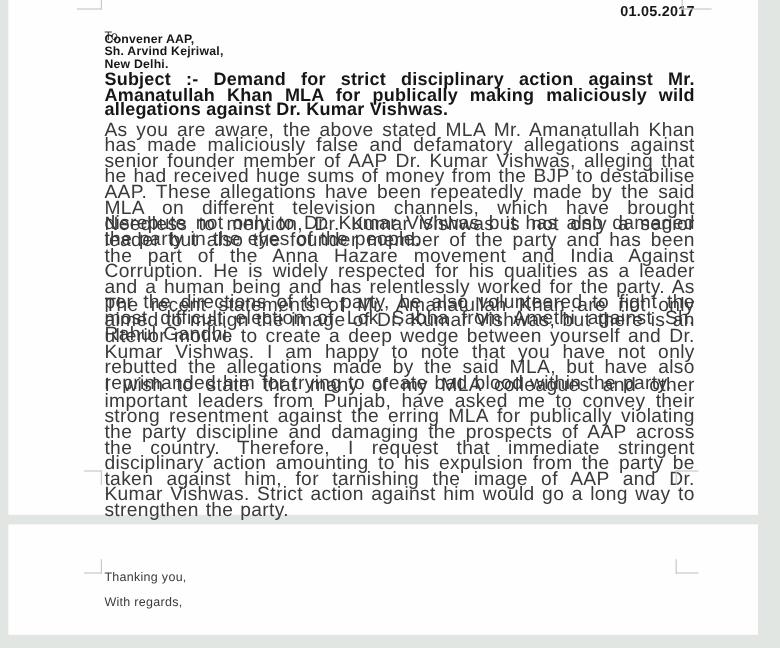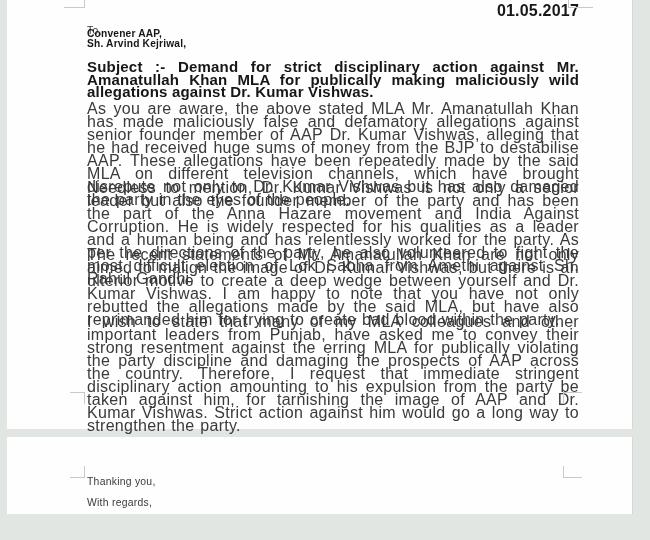--- a/index.html
+++ b/index.html
@@ -12,35 +12,35 @@
     font-family: "Liberation Sans", "DejaVu Sans", sans-serif;
   }
   .page {
     position: absolute;
     left: 7px;
     width: 625px;
     background: #fefefe;
     border-right: 1px solid #d3d8d4;
   }
   #page-1 { top: 0; height: 429px; }
-  #page-2 { top: 437px; height: 77px; }
+  #page-2 { top: 437px; height: 92px; }
 
   
   .content {
     position: absolute;
     left: 80px;
     width: 492px;
     color: #3a3a3a;
     filter: blur(0.25px);
   }
   .abs { position: absolute; left: 0; right: 0; }
 
   .date-line {
     text-align: right;
-    font-size: 16px;
+    font-size: 12px;
     font-weight: bold;
     color: #181818;
     letter-spacing: 0.2px;
   }
   .plain {
     font-size: 10.4px;
     line-height: 13px;
     letter-spacing: 0.25px;
   }
   .bold-block {
@@ -95,20 +95,21 @@
   <div class="page" id="page-1">
     <div class="content" style="top:0; height:429px;">
 
       <div class="abs date-line" style="top:2px;">01.05.2017</div>
 
       <div class="abs plain" style="top:24px;">To,</div>
 
       <div class="abs bold-block" style="top:29px;">
         <div>Convener AAP,</div>
         <div>Sh. Arvind Kejriwal,</div>
+        <div>New Delhi.</div>
       </div>
 
       <div class="abs subject" style="top:61px;">Subject :- Demand for strict disciplinary action against Mr. Amanatullah Khan MLA for publically making maliciously wild allegations against Dr. Kumar Vishwas.</div>
 
 
       <div class="abs para" style="top:102px;">As you are aware, the above stated MLA Mr. Amanatullah Khan has made maliciously false and defamatory allegations against senior founder member of AAP Dr. Kumar Vishwas, alleging that he had received huge sums of money from the BJP to destabilise AAP. These allegations have been repeatedly made by the said MLA on different television channels, which have brought disrepute not only to Dr. Kumar Vishwas but has also damaged the party in the eyes of the people.</div>
 
       <div class="abs para" style="top:181px;">Needless to mention, Dr. Kumar Vishwas is not only a senior leader but also the founder member of the party and has been the part of the Anna Hazare movement and India Against Corruption. He is widely respected for his qualities as a leader and a human being and has relentlessly worked for the party. As per the directions of the party, he also volunteered to fight the most difficult election of Lok Sabha from Amethi against Sh. Rahul Gandhi.</div>
 
       <div class="abs para" style="top:248px;">The recent statements of Mr. Amanatullah Khan are not only aimed to malign the image of Dr. Kumar Vishwas, but there is an ulterior motive to create a deep wedge between yourself and Dr. Kumar Vishwas. I am happy to note that you have not only rebutted the allegations made by the said MLA, but have also reprimanded him for trying to create bad blood within the party.</div>

